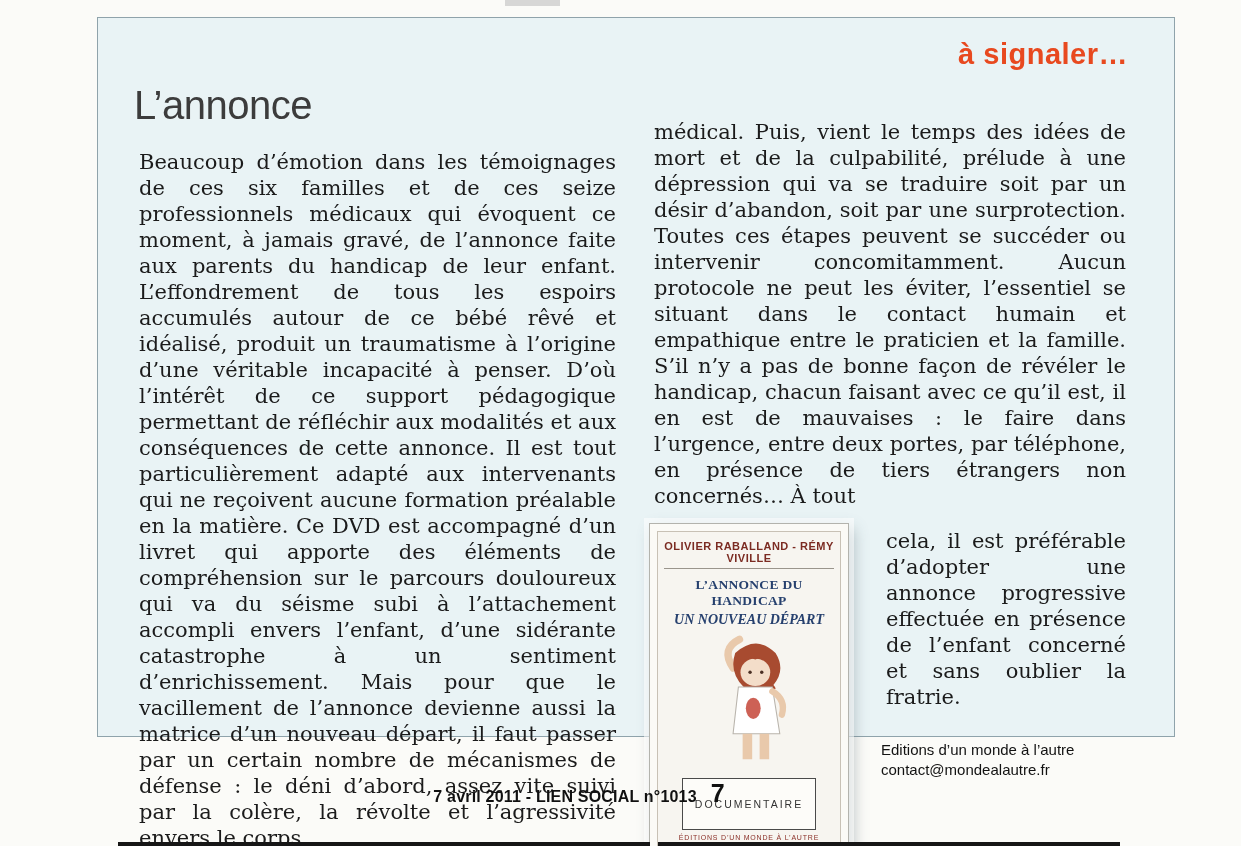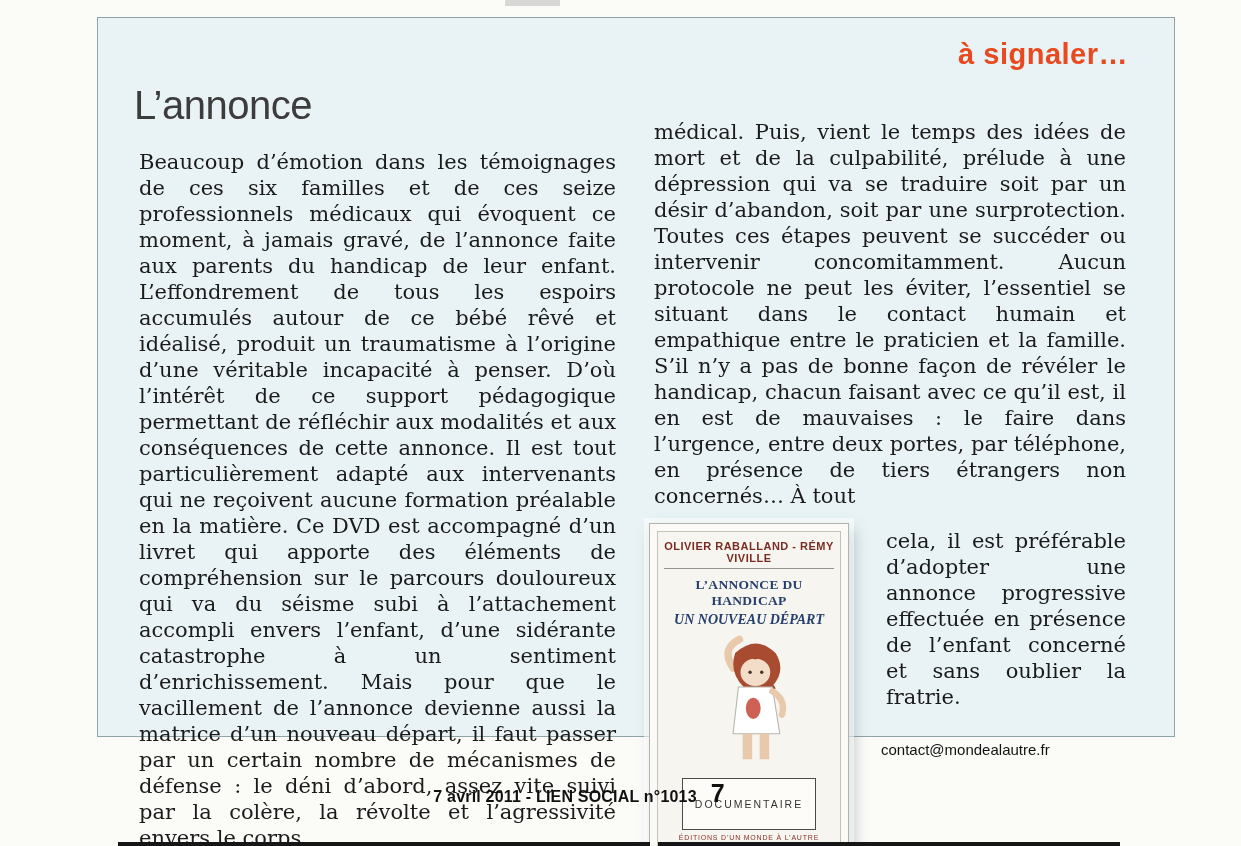--- a/index.html
+++ b/index.html
@@ -195,20 +195,21 @@
             <div>
               <span class="dvd-genre">DOCUMENTAIRE</span>
             </div>
             <div class="dvd-publisher">Éditions d’un monde à l’autre</div>
           </div>
         </div>
 
         <div class="media-text">
           <p class="body-text wrap-text" lang="fr">cela, il est préférable d’adopter une annonce progressive effectuée en présence de l’enfant concerné et sans oublier la fratrie.</p>
           <div class="caption">
+            <div>Editions d’un monde à l’autre</div>
             <div>contact@mondealautre.fr</div>
           </div>
         </div>
 
       </div>
     </div>
 
   </div>
 
   <div class="footer">

